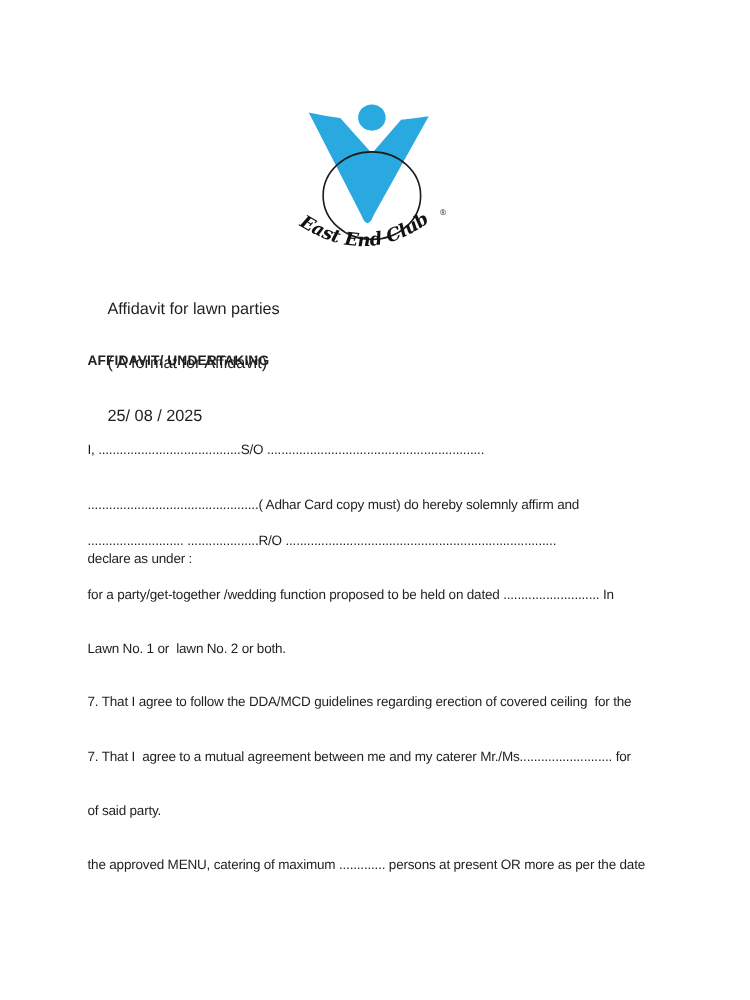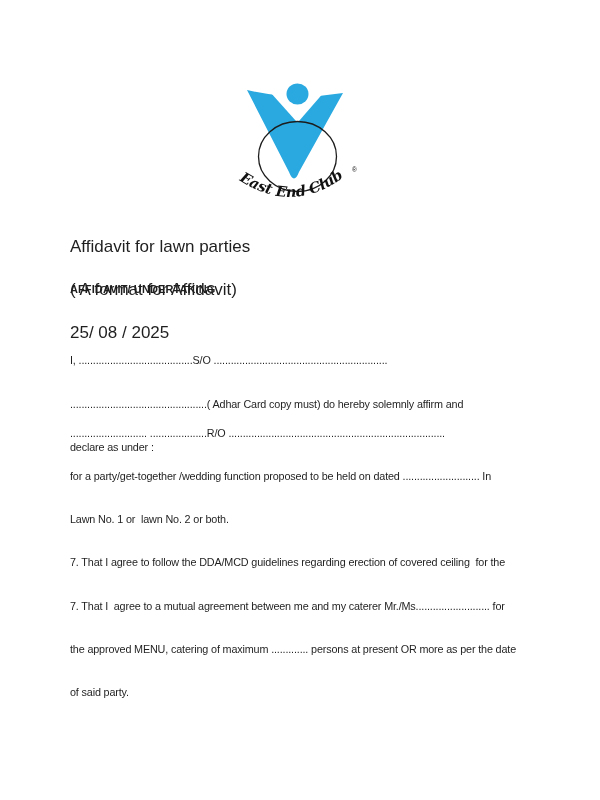--- a/index.html
+++ b/index.html
@@ -14,23 +14,23 @@
   }
   .logo {
     position: absolute;
     left: 225px;
     top: 75px;
     width: 160px;
     height: 140px;
   }
   .doc-header {
     position: absolute;
-    left: 70px;
+    left: 86px;
     top: 211px;
-    font-size: 17px;
+    font-size: 13px;
     line-height: 14.4px;
     white-space: pre;
   }
   .doc-title {
     position: absolute;
     left: 70px;
     top: 283px;
     width: 376px;
     text-align: left;
     font-size: 11px;
@@ -98,22 +98,22 @@
     <div class="line">................................................( Adhar Card copy must) do hereby solemnly affirm and</div>
     <div class="line">declare as under :</div>
   </div>
 
   <div class="clauses">
     <div class="line">........................... ....................R/O ............................................................................</div>
     <div class="line">for a party/get-together /wedding function proposed to be held on dated ........................... In</div>
     <div class="line">Lawn No. 1 or  lawn No. 2 or both.</div>
     <div class="line">7. That I agree to follow the DDA/MCD guidelines regarding erection of covered ceiling  for the</div>
     <div class="line">7. That I  agree to a mutual agreement between me and my caterer Mr./Ms.......................... for</div>
+    <div class="line">of said party.</div>
     <div class="line">the approved MENU, catering of maximum ............. persons at present OR more as per the date</div>
-    <div class="line">of said party.</div>
     
     
     
     
     
     
     
     
     
     

